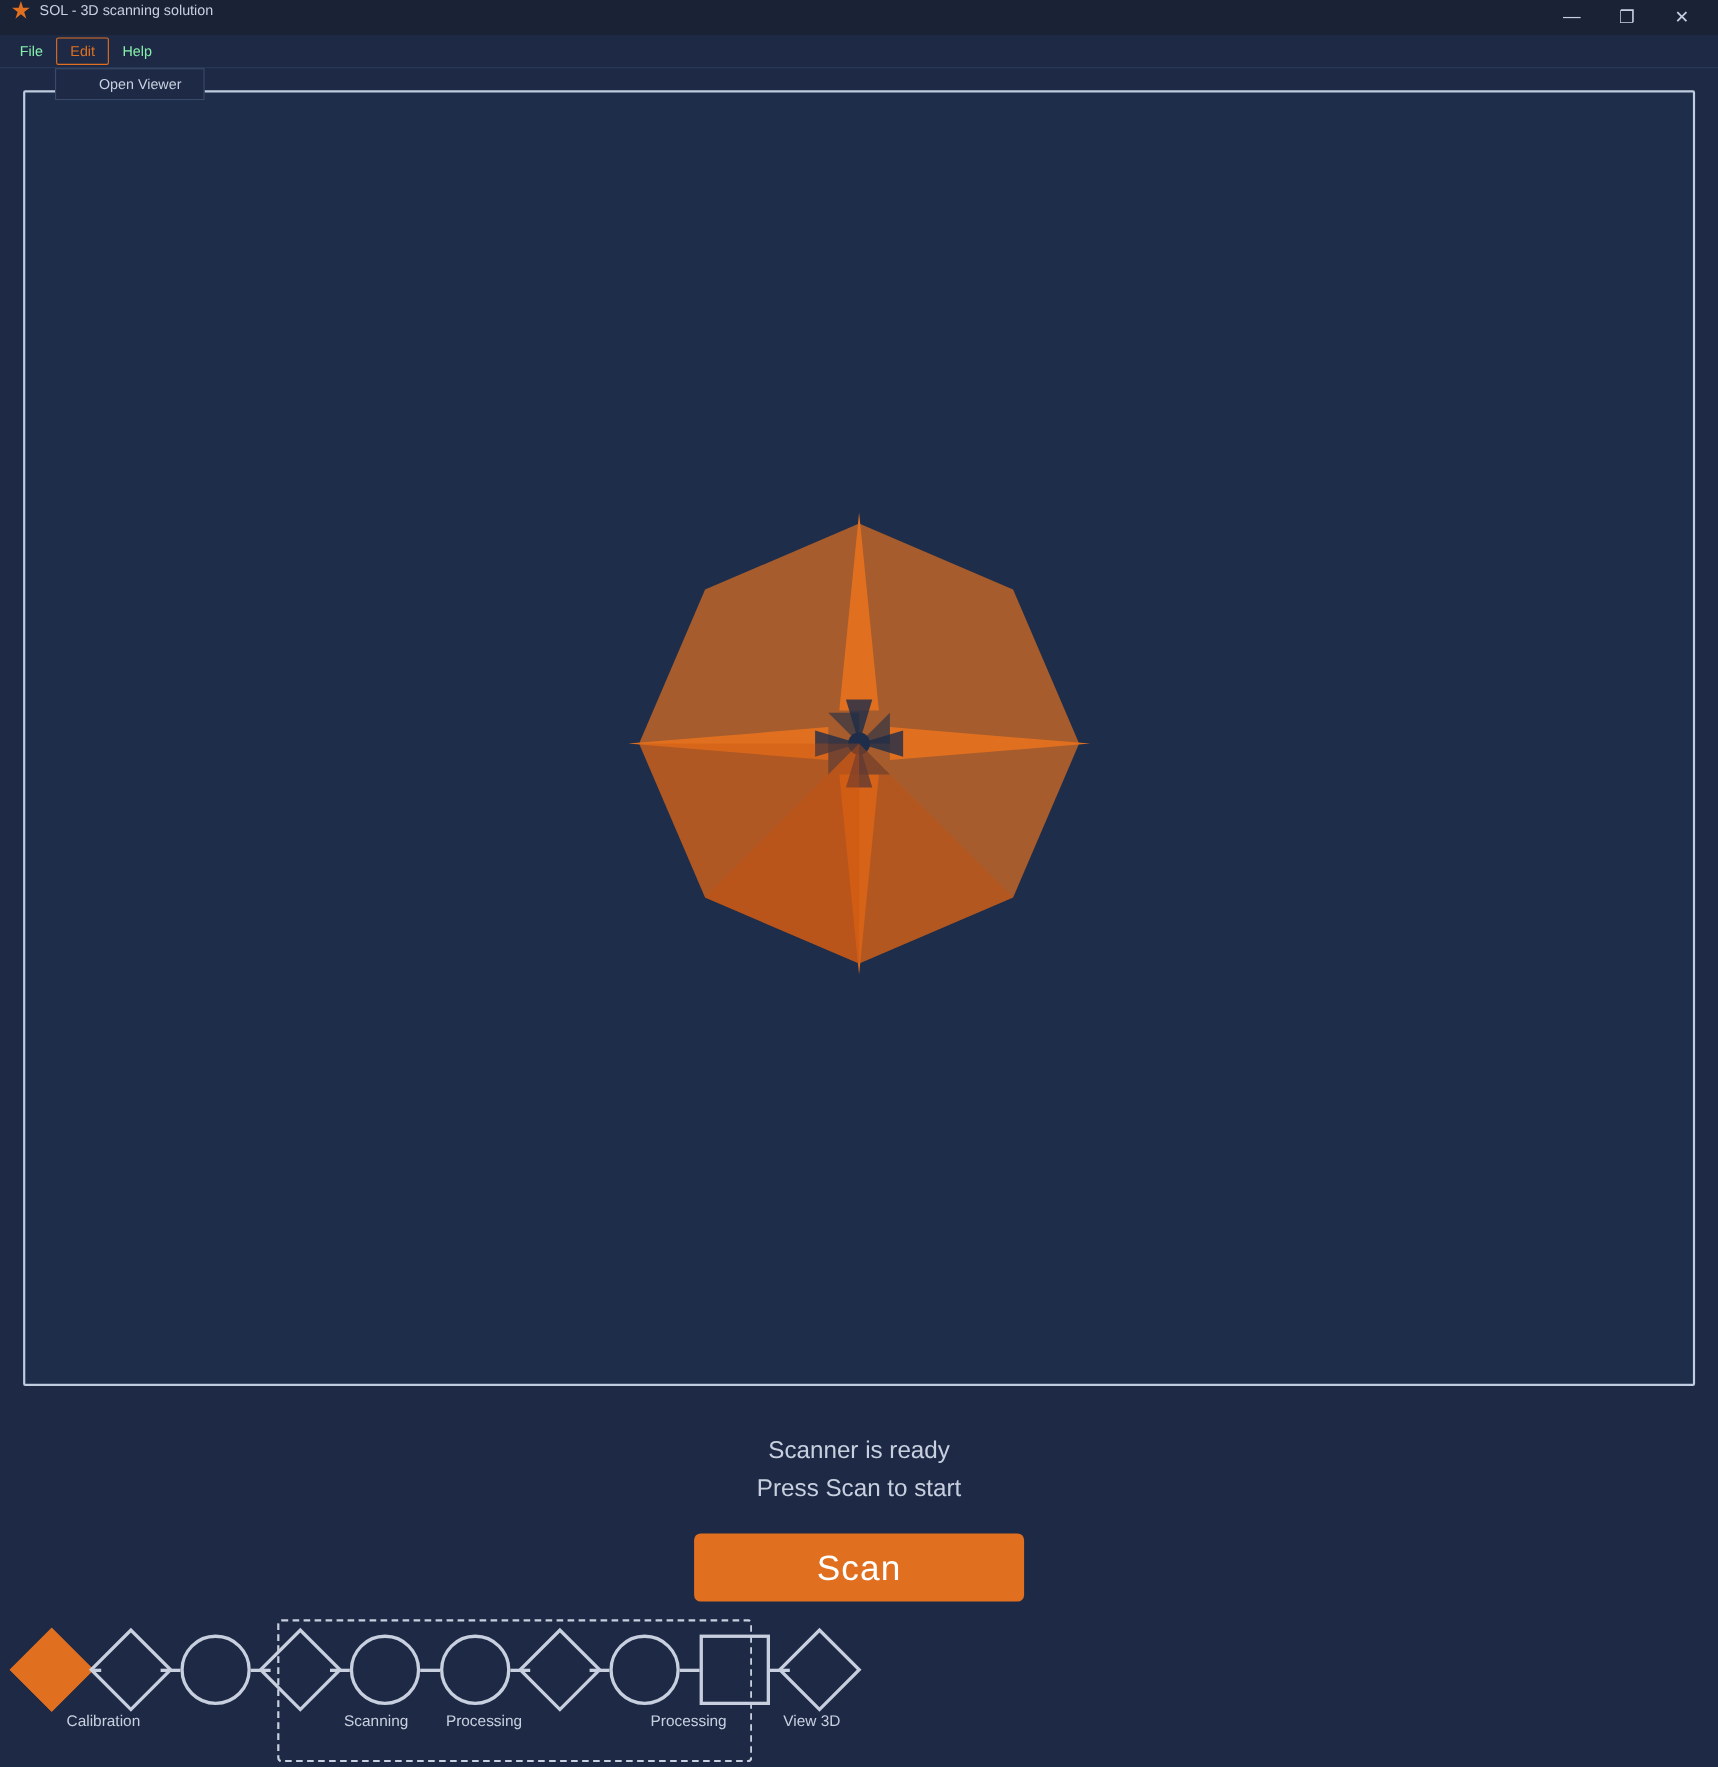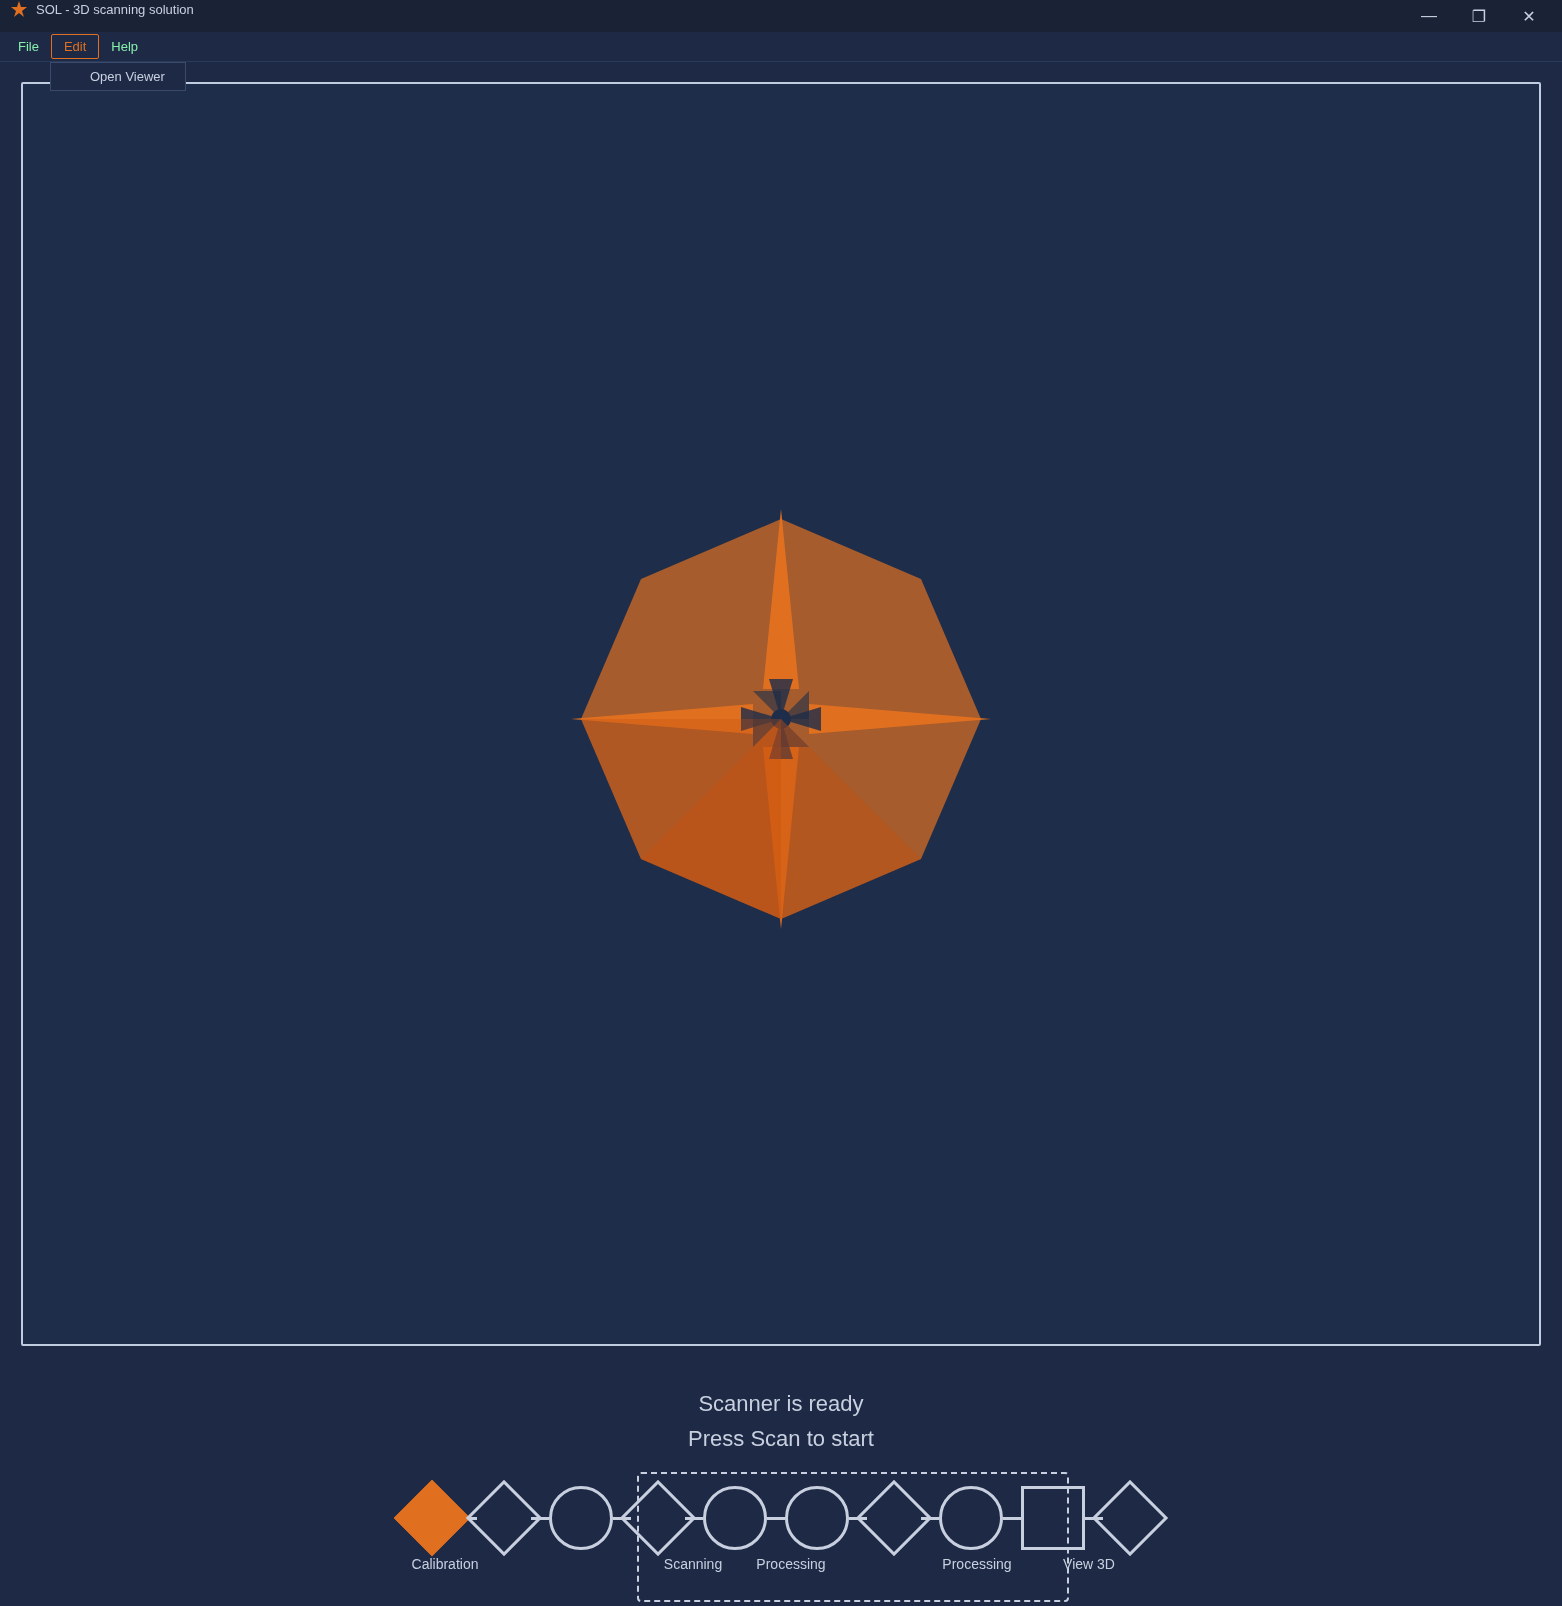--- a/index.html
+++ b/index.html
@@ -155,21 +155,21 @@
       font-weight: 400;
       letter-spacing: 1px;
     }
 
     
     .pipeline-area {
       margin-top: 30px;
       width: 100%;
       display: flex;
       flex-direction: column;
-      align-items: center;
+      align-items: flex-start;
       padding-bottom: 20px;
     }
     .pipeline-shapes {
       display: flex;
       align-items: center;
       gap: 0;
       position: relative;
     }
 
     
@@ -326,20 +326,21 @@
         </g>
       </svg>
     </div>
   </div>
 
   <div class="status-area">
     <div class="status-text">Scanner is ready</div>
     <div class="status-text">Press Scan to start</div>
   </div>
 
+  <button class="scan-btn">Scan</button>
 
   <div class="pipeline-area">
 
     <div class="pipeline-shapes">
 
       <div class="pipeline-dashed-box"></div>
 
       <div class="shape">
         <div class="diamond filled"></div>
       </div>

